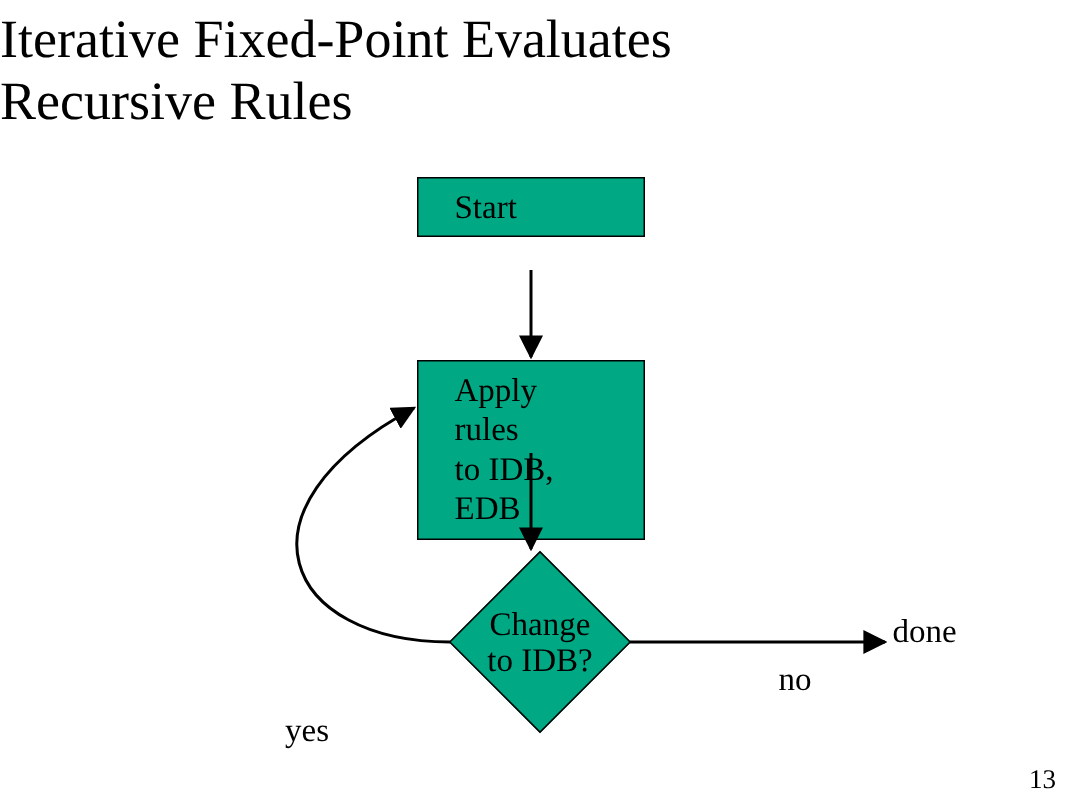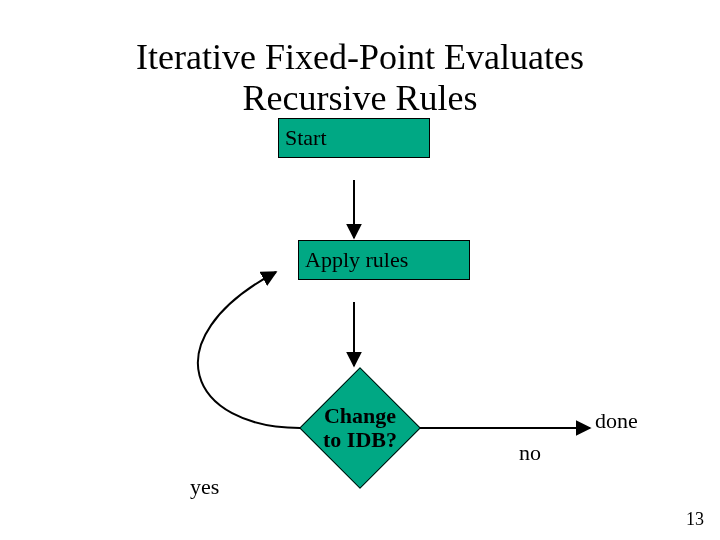--- a/index.html
+++ b/index.html
@@ -11,31 +11,30 @@
     font-family: "Times New Roman", Times, serif;
     color: #000;
     position: relative;
     overflow: hidden;
   }
   .title {
     position: absolute;
     top: 6px;
     left: 0;
     width: 720px;
-    text-align: center;
+    text-align: left;
     font-size: 36px;
     line-height: 1.15;
-    margin-top: 31px;
   }
   .box {
     position: absolute;
     background: #00a884;
     border: 1.5px solid #000;
     box-sizing: border-box;
-    padding: 6px 6px;
+    padding: 6px 24px;
     font-size: 22px;
     line-height: 1.2;
   }
   .diamond-wrap {
     position: absolute;
     width: 120px;
     height: 120px;
   }
   .diamond {
     position: absolute;
@@ -50,21 +49,20 @@
   }
   .diamond-label {
     position: absolute;
     left: 0; top: 0; width: 100%; height: 100%;
     display: flex;
     align-items: center;
     justify-content: center;
     text-align: center;
     font-size: 22px;
     line-height: 1.1;
-    font-weight: bold;
   }
   .label {
     position: absolute;
     font-size: 22px;
   }
   .slide-num {
     position: absolute;
     right: 16px;
     bottom: 10px;
     font-size: 18px;
@@ -82,22 +80,23 @@
 
 <div class="title">
   <span>Iterative Fixed-Point Evaluates</span><br>
   <span>Recursive Rules</span>
 </div>
 
 <div class="box" style="left:278px; top:118px; width:152px;">
   <div>Start</div>
 </div>
 
-<div class="box" style="left:278px; top:240px; width:172px;margin-left:20px;">
+<div class="box" style="left:278px; top:240px; width:152px;">
   <div>Apply rules</div>
+  <div>to IDB, EDB</div>
 </div>
 
 <div class="diamond-wrap" style="left:300px; top:368px;">
   <div class="diamond"></div>
   <div class="diamond-label">
     <div>
       <span>Change</span><br>
       <span>to IDB?</span>
     </div>
   </div>

